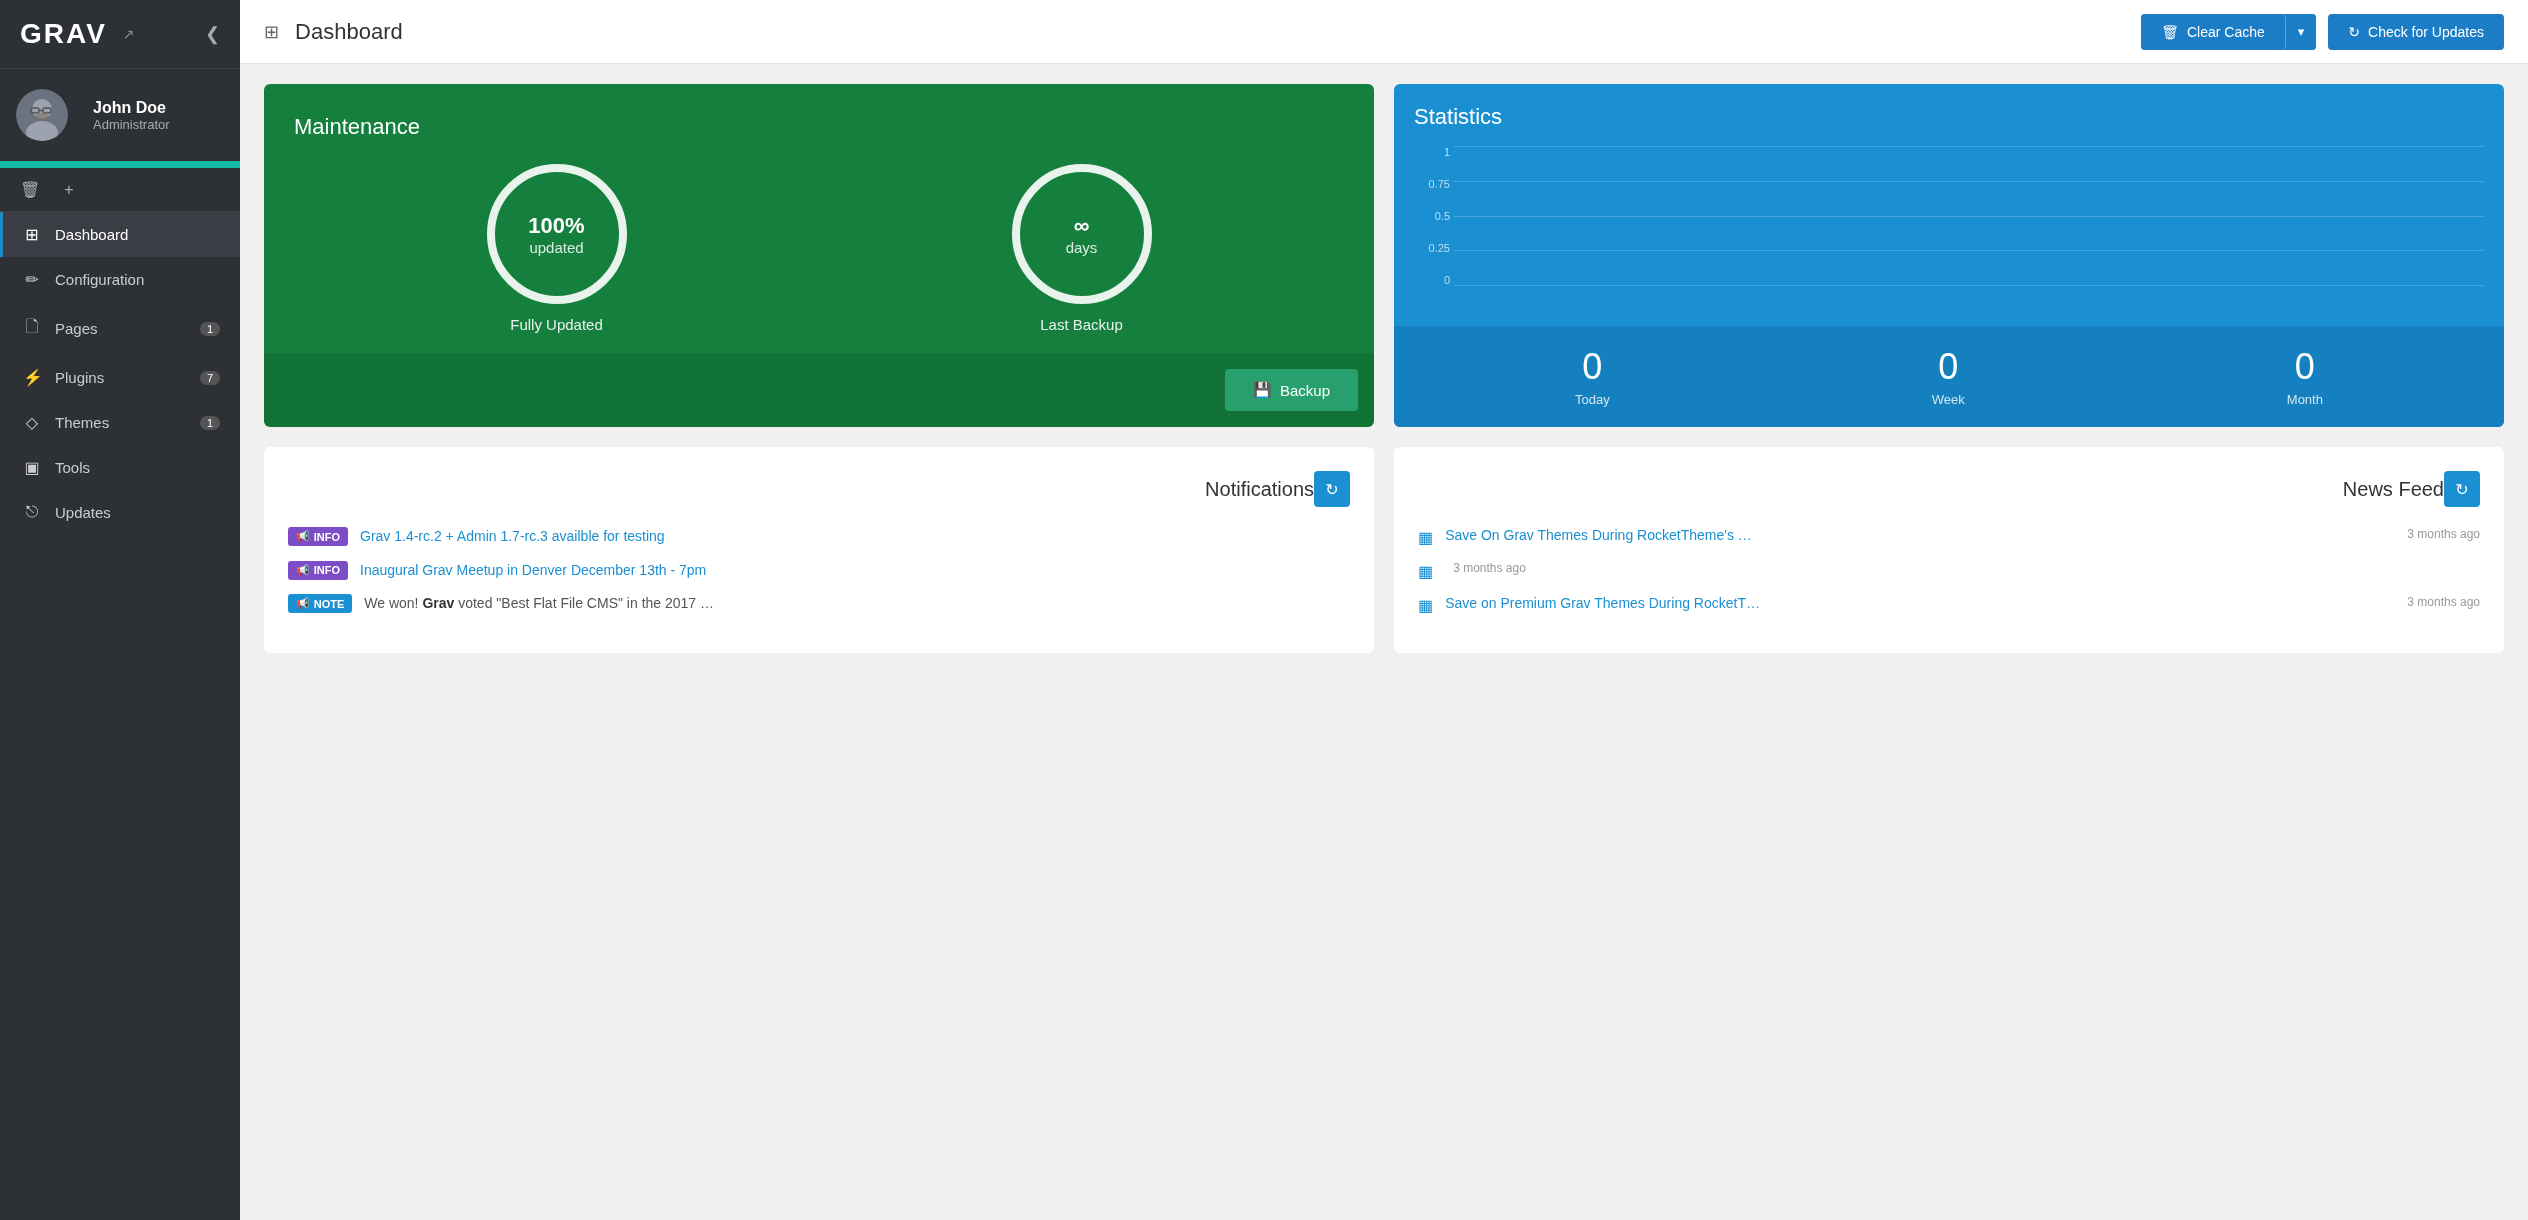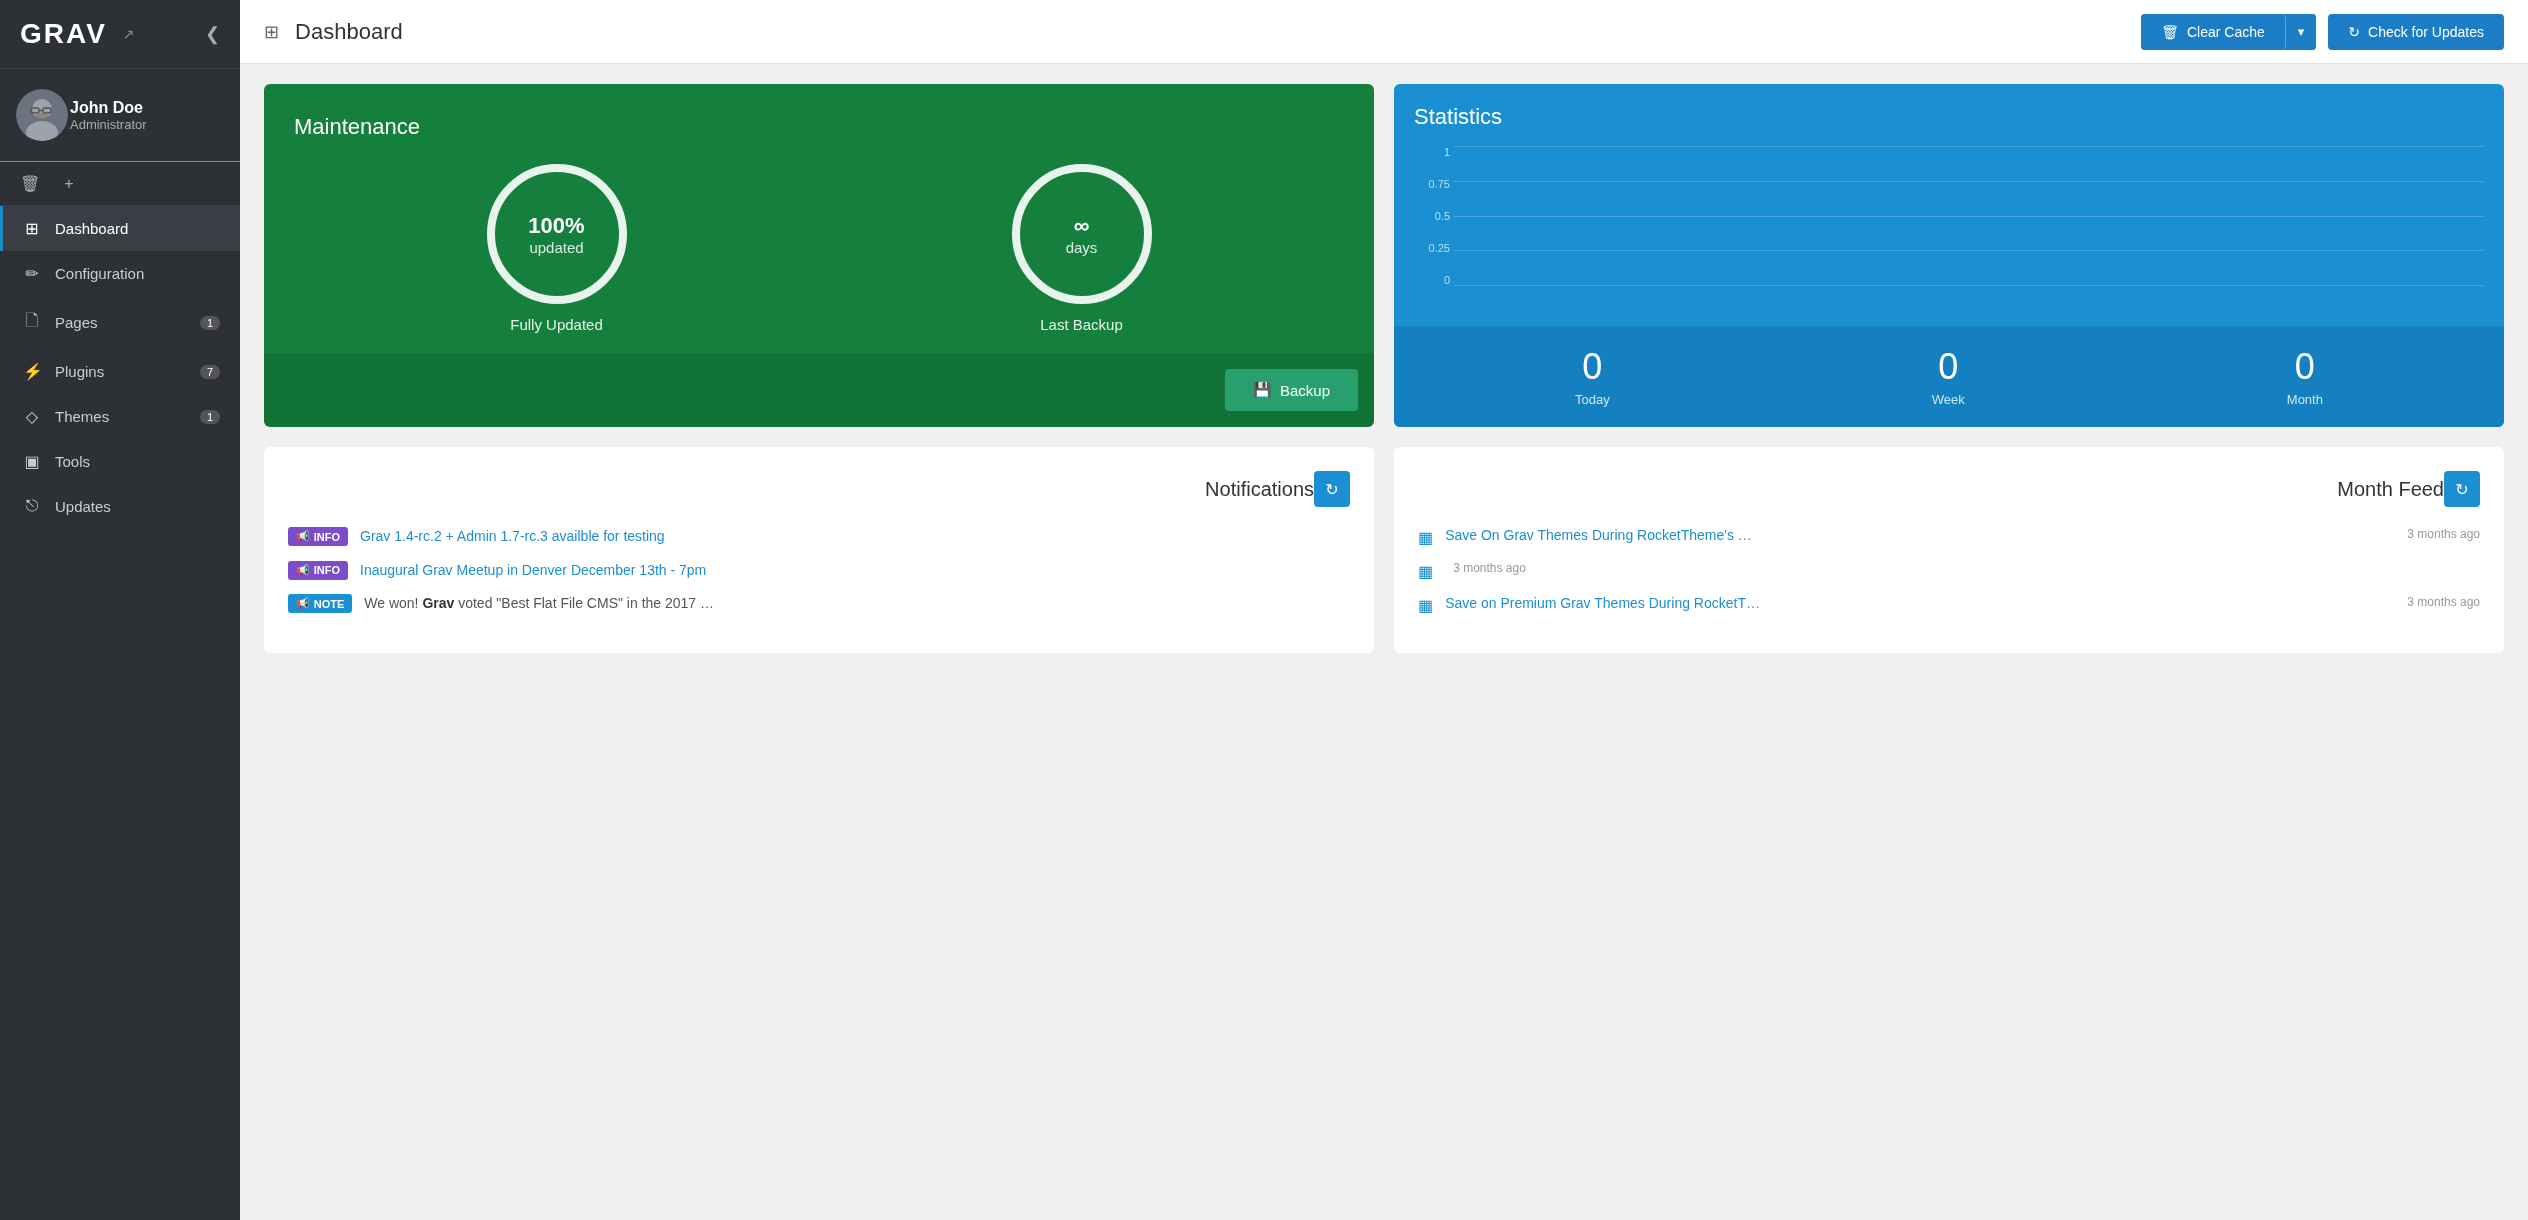--- a/index.html
+++ b/index.html
@@ -40,22 +40,22 @@
       cursor: pointer;
       background: none;
       border: none;
       color: #aaa;
     }
 
     #user-section {
       display: flex;
       align-items: center;
       padding: 20px 16px;
-      gap: 2px;
-      border-bottom: 1px solid #14b8a6;
+      gap: 25px;
+      border-bottom: 7px solid #14b8a6;
     }
     .user-avatar {
       width: 52px;
       height: 52px;
       border-radius: 50%;
       background: #555;
       overflow: hidden;
       flex-shrink: 0;
       display: flex;
       align-items: center;
@@ -540,21 +540,21 @@
       <span class="notif-badge badge-note">
         <span>📢</span> NOTE
       </span>
       <span class="notif-text">We won! <strong>Grav</strong> voted "Best Flat File CMS" in the 2017 …</span>
     </div>
         </div>
     </div>
 
     <div class="newsfeed-card">
       <div class="card-header">
-        <span class="card-header-title">Month Feed</span>
+        <span class="card-header-title">News Feed</span>
         <button class="refresh-btn">↻</button>
       </div>
       <div id="newsfeed-list">
 
       <div class="news-item">
       <span class="news-icon">▦</span>
       <a class="news-link" href="#">Save On Grav Themes During RocketTheme's …</a>
       <span class="news-time">3 months ago</span>
     </div>
           <div class="news-item">

